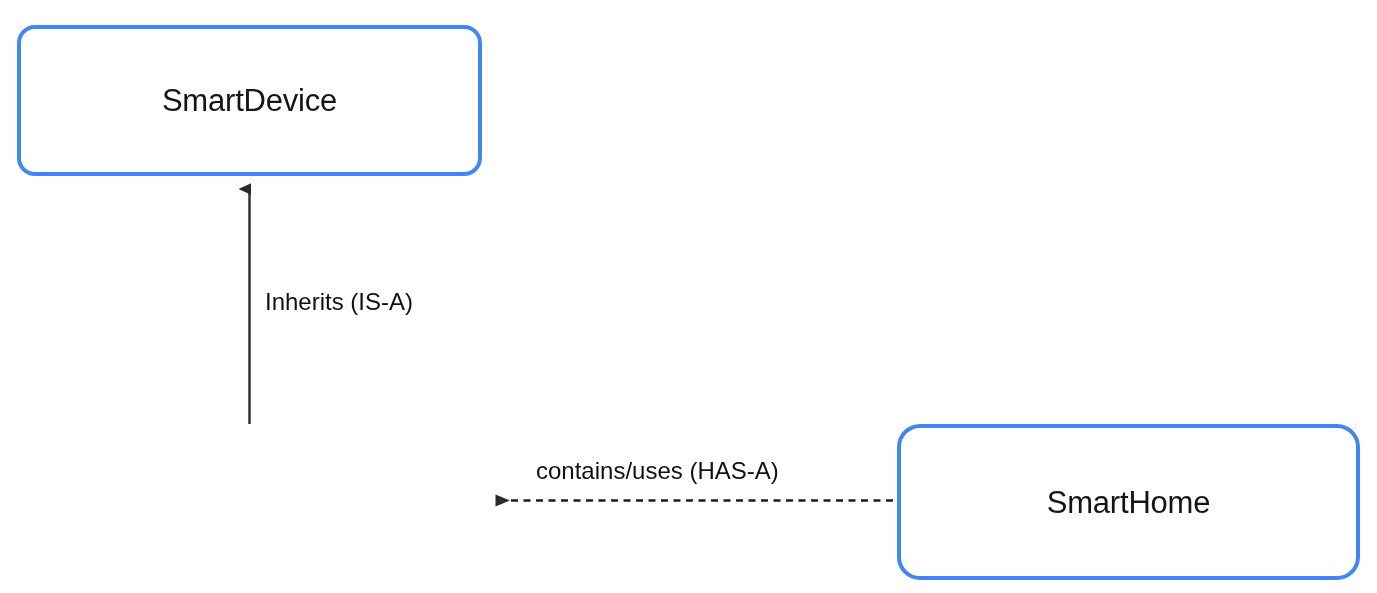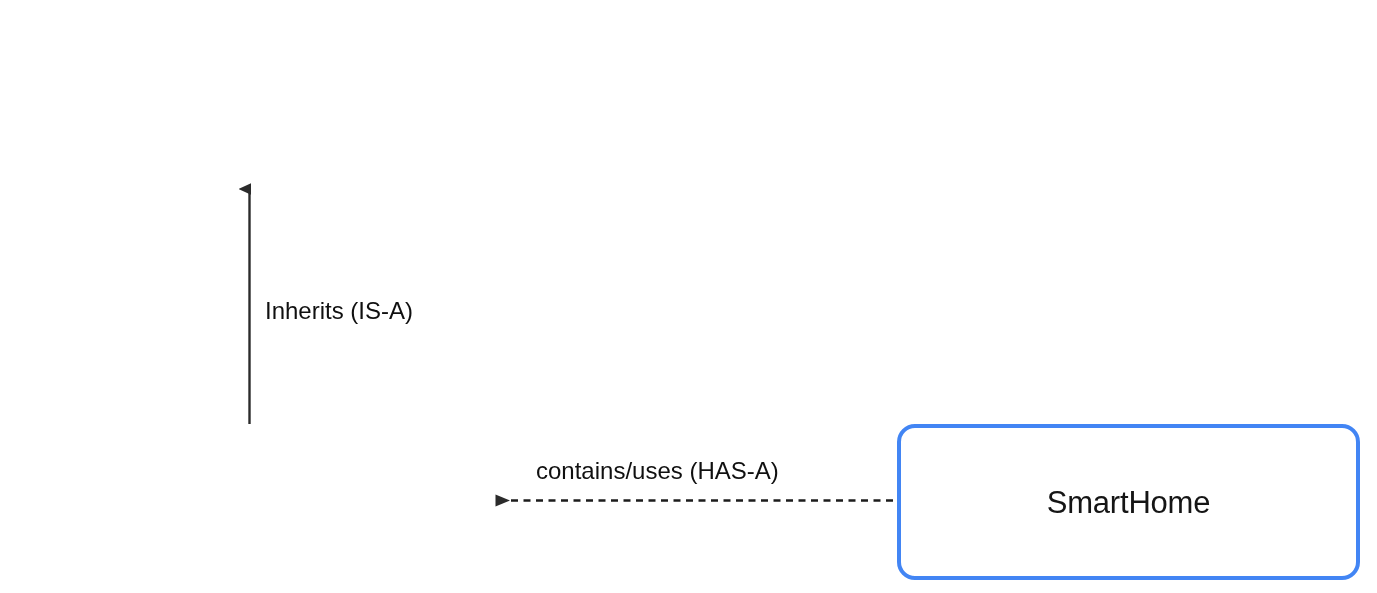--- a/index.html
+++ b/index.html
@@ -47,41 +47,42 @@
     left: 17px;
     top: 424px;
     width: 465px;
     height: 156px;
   }
   #node-smarthome {
     left: 897px;
     top: 424px;
     width: 463px;
     height: 156px;
+    border-radius: 23px;
   }
   .edge-layer {
     position: absolute;
     left: 0;
     top: 0;
     width: 1377px;
     height: 593px;
     pointer-events: none;
   }
   .edge-label {
     position: absolute;
     font-family: "Liberation Sans", sans-serif;
     font-size: 24px;
     font-weight: 400;
     color: #101010;
     white-space: nowrap;
     line-height: 1;
   }
   #edge-label-inherits {
     left: 265px;
-    top: 299px;
+    top: 290px;
   }
   #edge-label-contains {
     left: 536px;
     top: 459px;
   }
 </style>
 </head>
 <body>
 
 <div id="diagram-canvas">
@@ -96,20 +97,23 @@
           <path d="M 0 6.5 L 14.5 0.6 L 14.5 12.4 Z" fill="#2b2b2b"></path>
         </marker>
       </defs>
 
       <line x1="249.5" y1="424" x2="249.5" y2="189" stroke="#2b2b2b" stroke-width="2.4" marker-end="url(#arrow-up-head)"></line>
 
       <line x1="893" y1="500.5" x2="497" y2="500.5" stroke="#1c1c1c" stroke-width="2.4" stroke-dasharray="7 5.5" marker-end="url(#arrow-left-head)"></line>
     </svg>
   </div>
 
+  <div class="node-box" id="node-smartdevice" style="border-color:#4285f4;">
+    <span class="node-label">SmartDevice</span>
+  </div>
 
 
   <div class="node-box" id="node-smarthome" style="border-color:#4285f4;">
     <span class="node-label">SmartHome</span>
   </div>
 
   <div class="edge-label" id="edge-label-inherits">Inherits (IS-A)</div>
 
   <div class="edge-label" id="edge-label-contains">contains/uses (HAS-A)</div>
 

